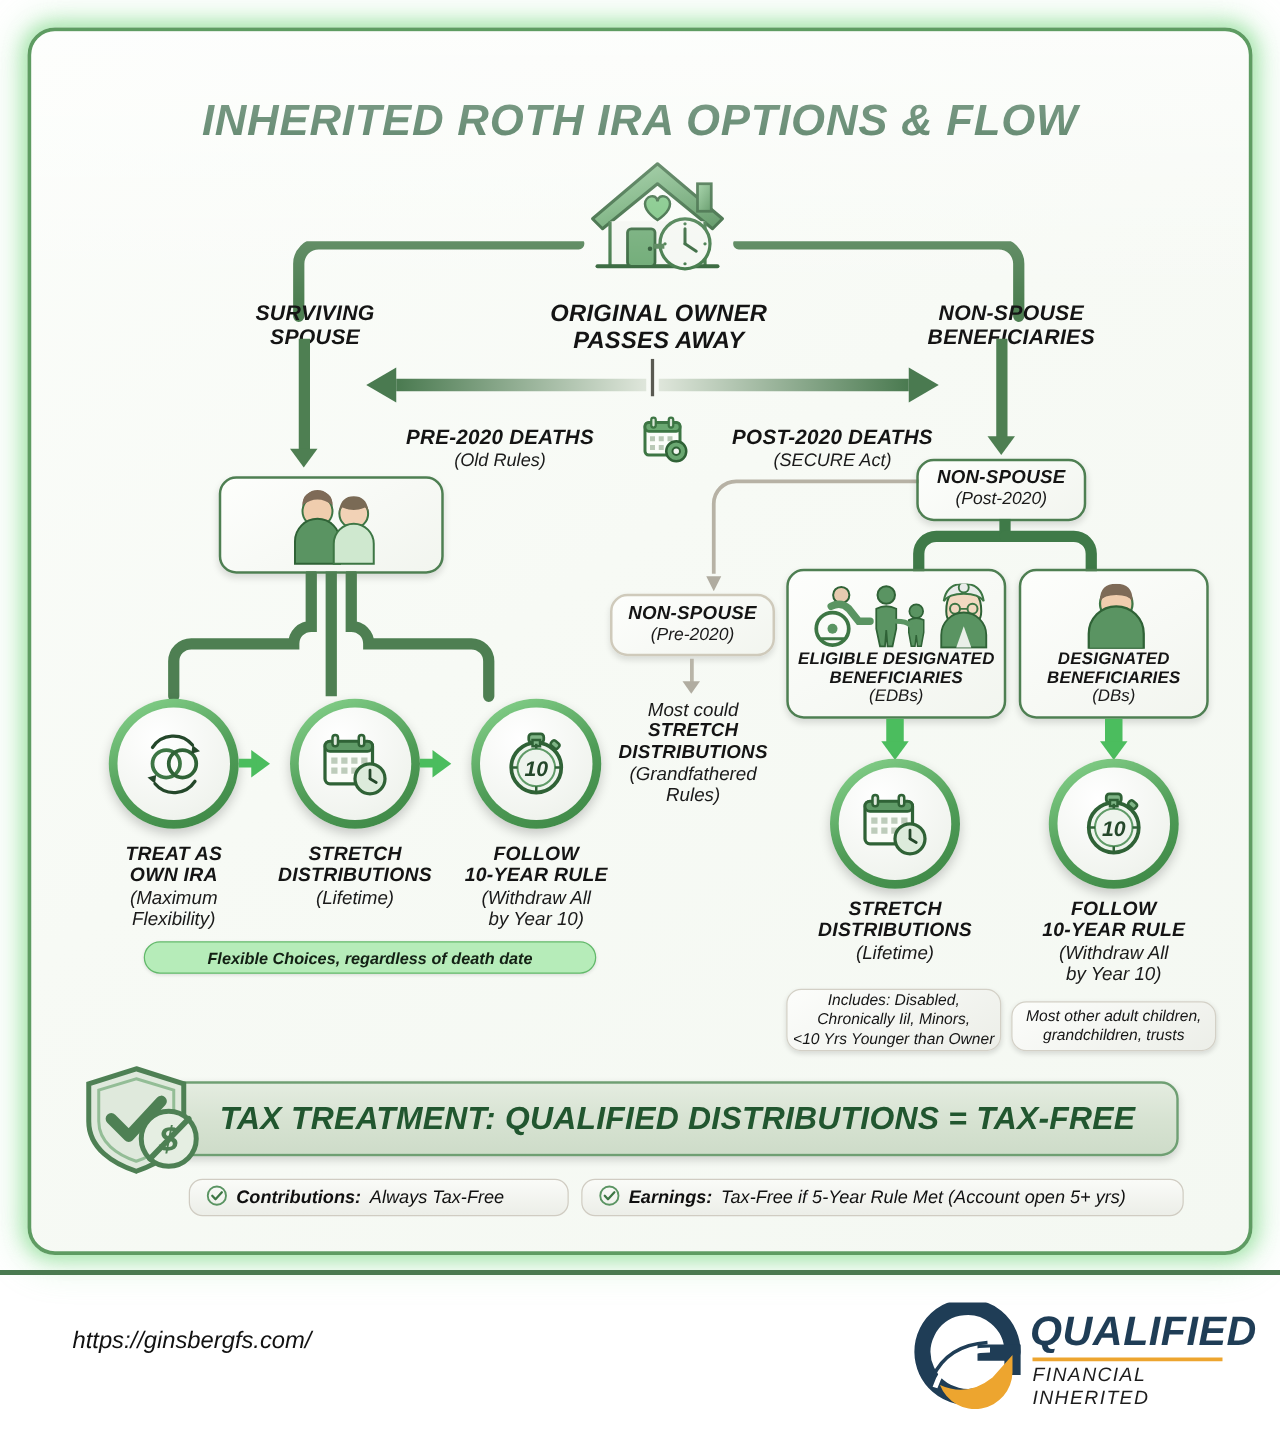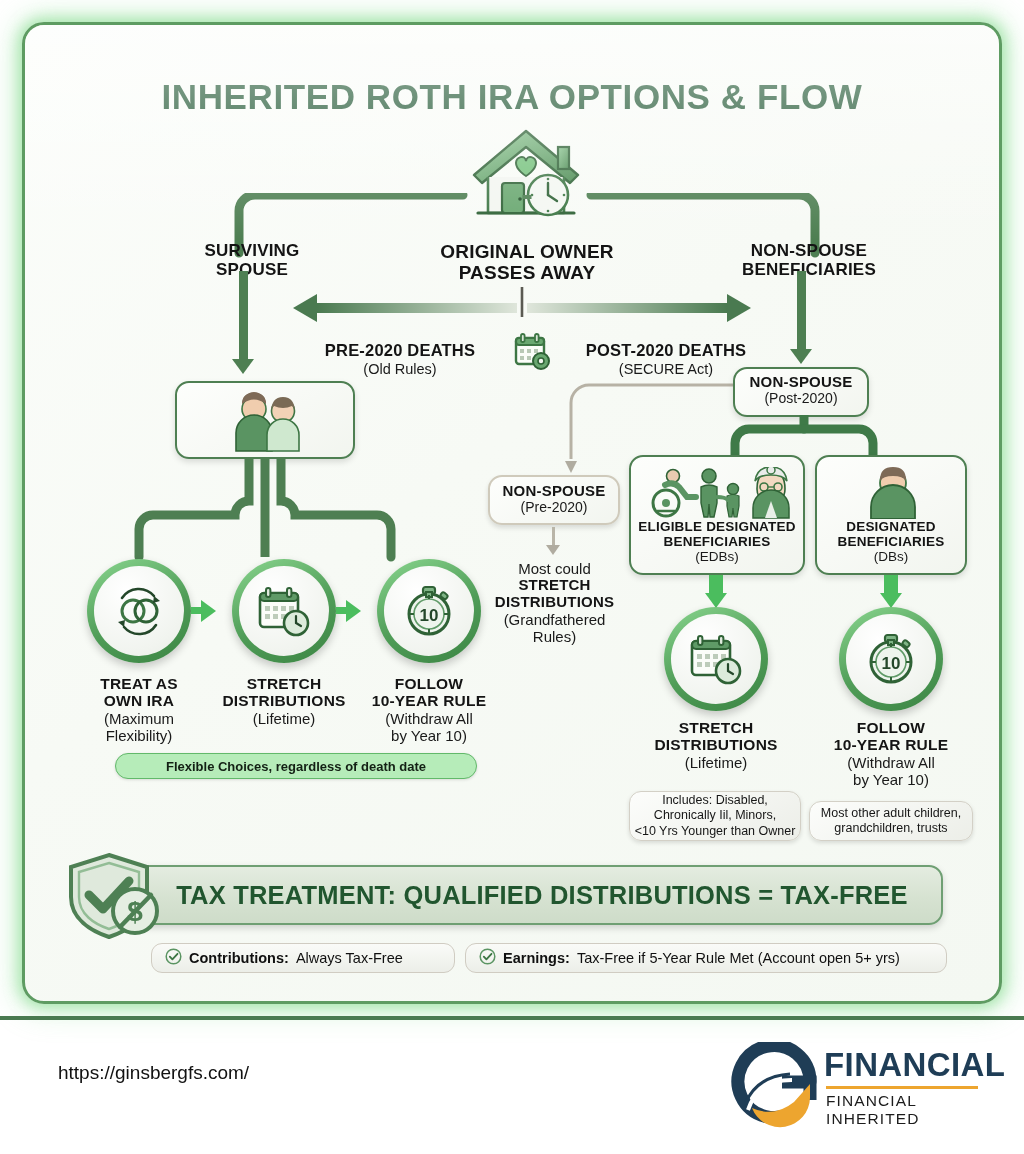--- a/index.html
+++ b/index.html
@@ -2,21 +2,21 @@
 <html><head>
 <meta charset="utf-8">
 <style>
   * { box-sizing: border-box; margin: 0; padding: 0; }
   html, body {
     width: 1024px; height: 1154px;
     font-family: "Liberation Sans", sans-serif;
     background: #ffffff;
     overflow: hidden;
   }
-  #root { position: relative; width: 844px; height: 1154px; }
+  #root { position: relative; width: 844px; height: 1154px; font-style: italic; }
 
   
   .panel {
     position: absolute; left: 22px; top: 22px;
     width: 980px; height: 982px;
     border: 3px solid #5e9c62;
     border-radius: 22px;
     background: linear-gradient(145deg,#fbfdfa 0%,#f7faf5 45%,#f4f8f2 100%);
     box-shadow: 0 0 14px 4px rgba(120,215,130,.55), 0 0 28px 10px rgba(140,225,150,.28);
     overflow: hidden;
@@ -525,17 +525,17 @@
 
   <div class="abs" style="left:724px;top:1042px;width:100px;height:86px;">
     <svg width="100" height="86" viewBox="0 0 100 86">
       <path d="M86 40 a36 36 0 1 0 -14 28" fill="none" stroke="#1f3d56" stroke-width="13" stroke-linecap="round"></path>
       <path d="M58 40 H86 V58" fill="none" stroke="#1f3d56" stroke-width="13" stroke-linecap="butt"></path>
       <path d="M86 42 V56 a30 30 0 0 1 -58 10 q22 10 42 -6" fill="#eda52f"></path>
       <path d="M24 68 q10 -30 44 -30" fill="none" stroke="#ffffff" stroke-width="4"></path>
       <path d="M22 60 q12 -26 44 -28" fill="none" stroke="#1f3d56" stroke-width="3"></path>
     </svg>
   </div>
-  <div class="logo-name">FINANCIAL</div>
+  <div class="logo-name">QUALIFIED</div>
   <div class="logo-rule"></div>
   <div class="logo-sub">FINANCIAL INHERITED</div>
 
 </div>
 
 </body></html>

